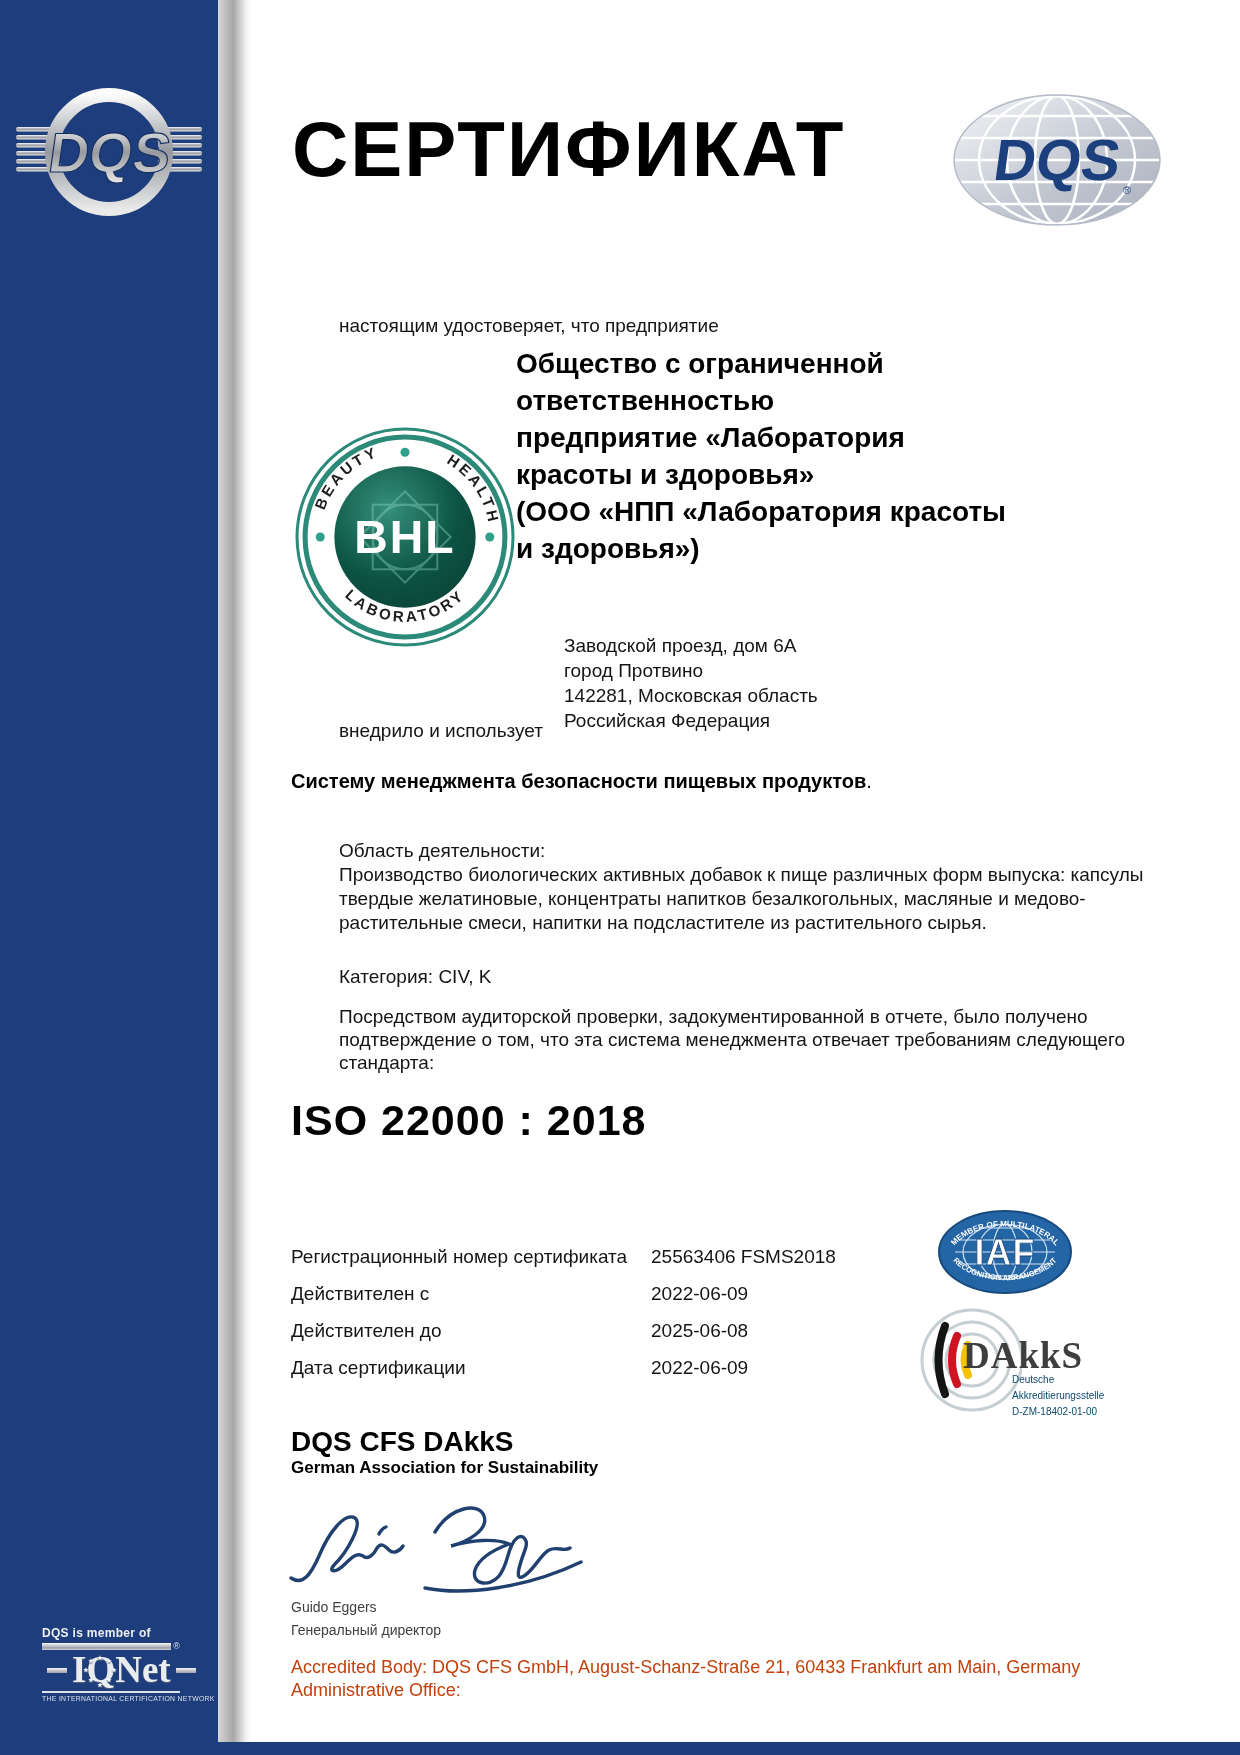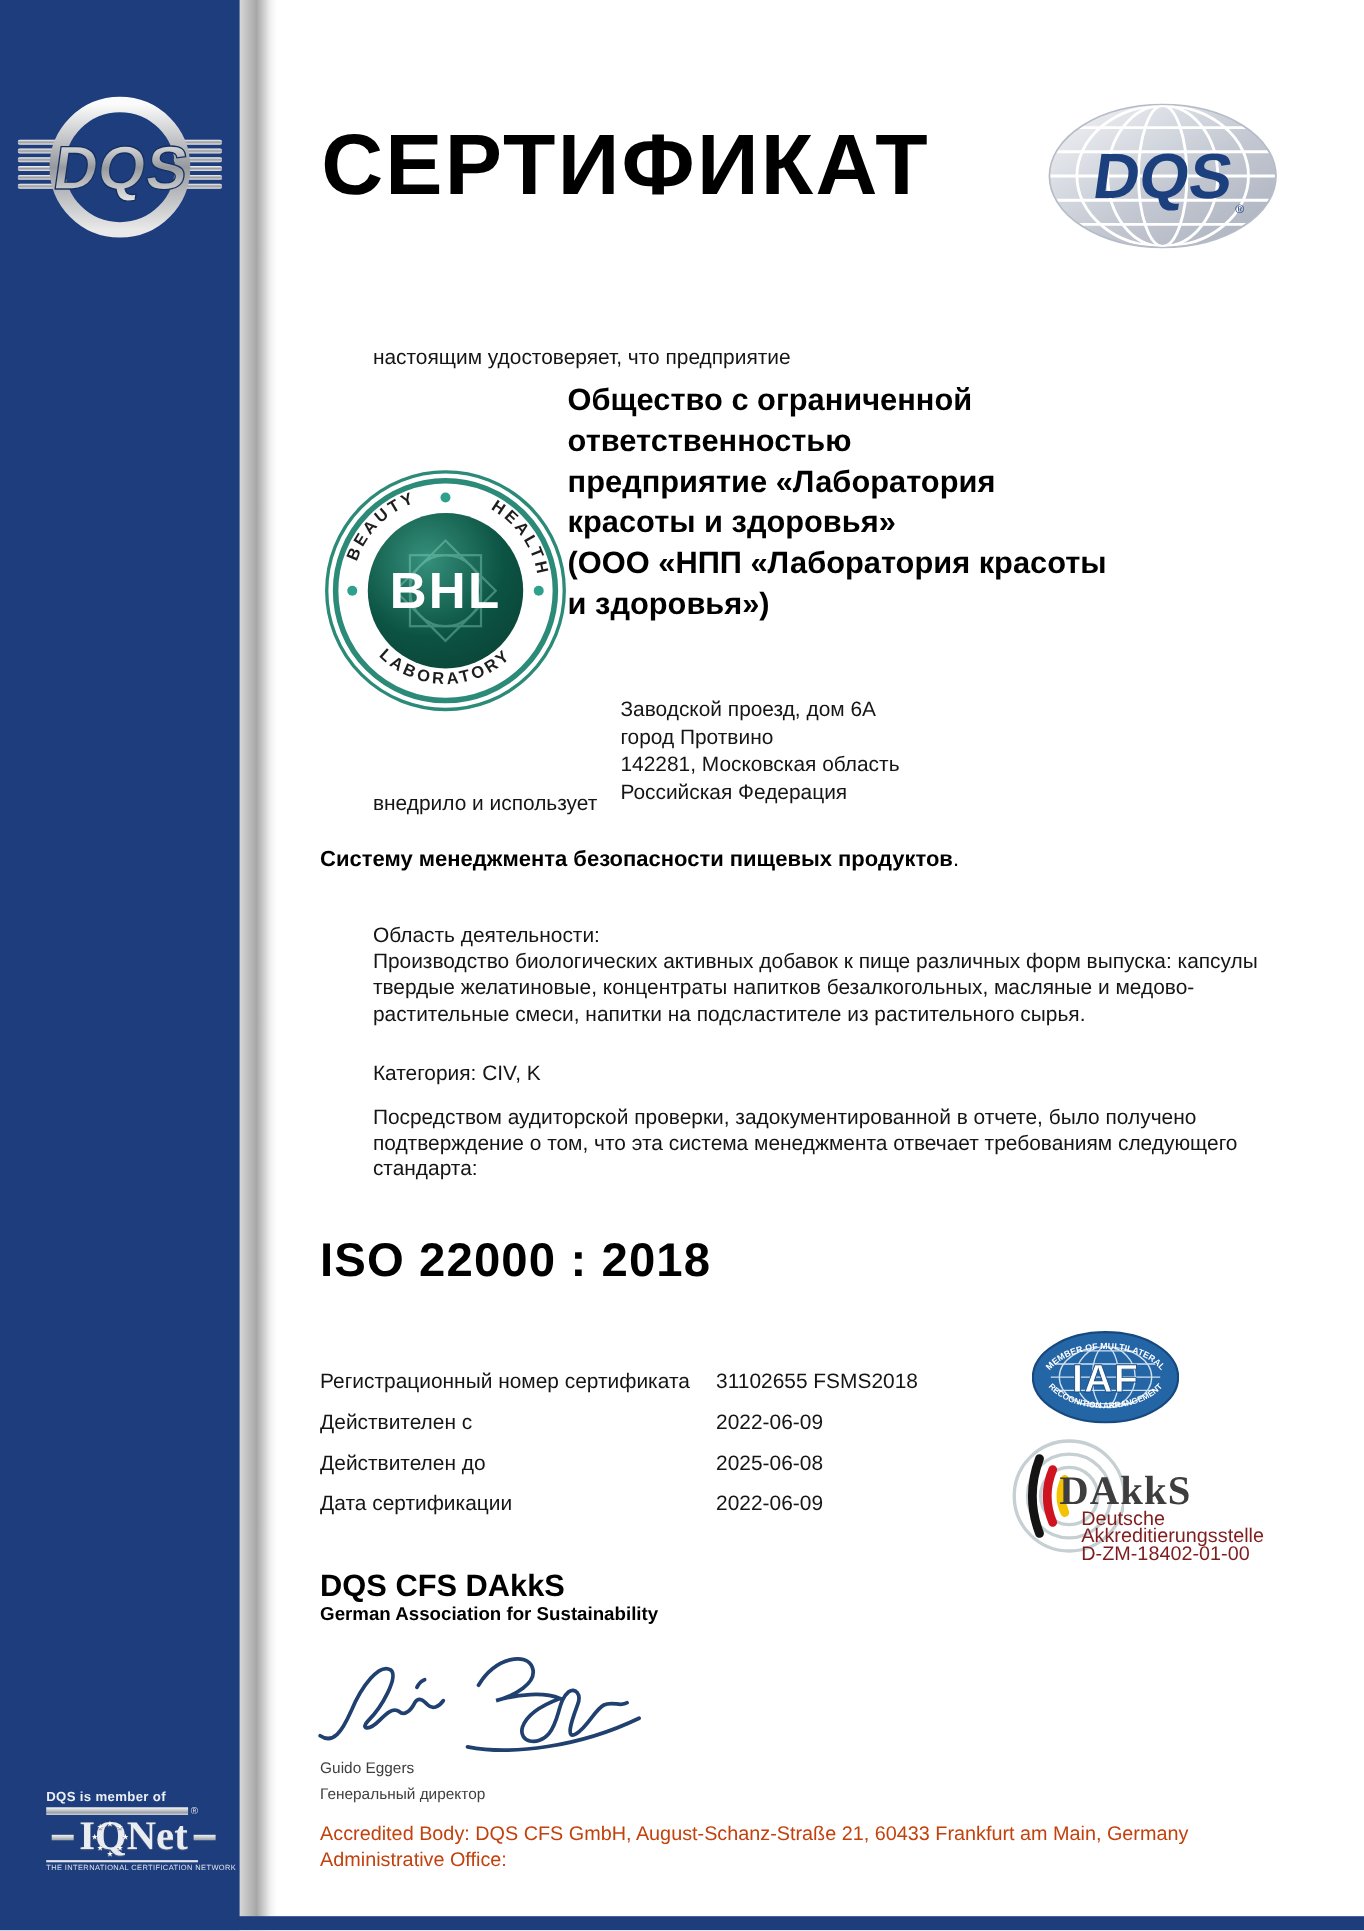--- a/index.html
+++ b/index.html
@@ -18,21 +18,21 @@
   .intro{left:291px;top:314px;}
   .company-name{left:516px;top:345px;font-size:28px;font-weight:bold;color:#000;line-height:37px;white-space:nowrap;}
   .address{left:516px;top:633px;line-height:25px;}
   .lead{left:291px;top:719px;}
   .system{left:291px;top:770px;font-size:20px;color:#000;white-space:nowrap;}
   .system .b{font-weight:bold;}
   .scope-label{left:291px;top:839px;}
   .scope{left:291px;top:863px;line-height:24px;}
   .category{left:291px;top:965px;}
   .audit{left:291px;top:1005px;line-height:23px;}
-  .standard{left:291px;top:1122px;font-size:43px;font-weight:bold;letter-spacing:1px;color:#000;}
+  .standard{left:291px;top:1096px;font-size:43px;font-weight:bold;letter-spacing:1px;color:#000;}
   .reg-row{left:291px;width:760px;height:26px;text-decoration:underline;}
   .reg-label{position:absolute;left:0;top:0;font-size:19px;color:#151515;white-space:nowrap;}
   .reg-value{position:absolute;left:360px;top:0;font-size:19px;color:#151515;white-space:nowrap;}
   .issuer{left:291px;top:1426px;font-size:28px;font-weight:bold;color:#000;line-height:32px;}
   .issuer-sub{left:291px;top:1458px;font-size:17px;font-weight:bold;color:#000;}
   .signatory{left:291px;top:1596px;font-size:14px;line-height:23px;color:#404040;}
   .footer{left:291px;top:1656px;font-size:18px;line-height:23px;color:#c2410c;white-space:nowrap;}
 
   
   .iqnet{left:42px;top:1626px;width:160px;color:#e4e8ef;}
@@ -41,21 +41,21 @@
   .iqnet-bar{height:7px;flex:1;background:linear-gradient(180deg,#fafafa,#9aa0a8 70%,#cfd3d9);}
   .iqnet-reg{font-size:9px;margin-left:2px;color:#dfe3ea;line-height:7px;}
   .iqnet-name-row{display:flex;align-items:center;margin-top:1px;}
   .iqnet-dash{width:20px;height:5px;background:linear-gradient(180deg,#f2f2f2,#9aa0a8);margin:0 5px;}
   .iqnet-name{position:relative;font-family:"Liberation Serif",serif;font-weight:bold;font-size:37px;line-height:38px;color:#e9ecf1;text-shadow:0 1px 1px #54617a;}
   .iqnet-stars{position:absolute;left:10px;top:3px;}
   .iqnet-rule{width:138px;height:2px;background:#dfe3ea;margin-top:2px;}
   .iqnet-tagline{width:138px;font-size:6.8px;letter-spacing:.35px;margin-top:2px;color:#dde2ea;white-space:nowrap;}
 
   
-  .dakks-sub{left:983px;top:1372px;font-size:18px;line-height:16px;color:#7f1d1d;}
+  .dakks-sub{left:1012px;top:1372px;font-size:10px;line-height:16px;color:#0c4a6e;}
   .dakks-name{left:963px;top:1334px;font-family:"Liberation Serif",serif;font-size:37px;font-weight:bold;color:#3e3e3e;letter-spacing:1px;}
 </style>
 </head>
 <body>
 
 <div class="page">
 
   <div class="abs sidebar"></div>
   <div class="abs edge"></div>
   <div class="abs bottomstrip"></div>
@@ -209,21 +209,21 @@
   <div class="abs t19 audit">
     <div>Посредством аудиторской проверки, задокументированной в отчете, было получено</div>
     <div>подтверждение о том, что эта система менеджмента отвечает требованиям следующего</div>
     <div>стандарта:</div>
   </div>
 
   <div class="abs standard">ISO 22000 : 2018</div>
 
   <div class="abs reg-row" style="top:1246px">
     <div class="reg-label">Регистрационный номер сертификата</div>
-    <div class="reg-value">31102655 FSMS2018</div>
+    <div class="reg-value">25563406 FSMS2018</div>
   </div>
   <div class="abs reg-row" style="top:1283px">
     <div class="reg-label">Действителен с</div>
     <div class="reg-value">2022-06-09</div>
   </div>
   <div class="abs reg-row" style="top:1320px">
     <div class="reg-label">Действителен до</div>
     <div class="reg-value">2025-06-08</div>
   </div>
   <div class="abs reg-row" style="top:1357px">

